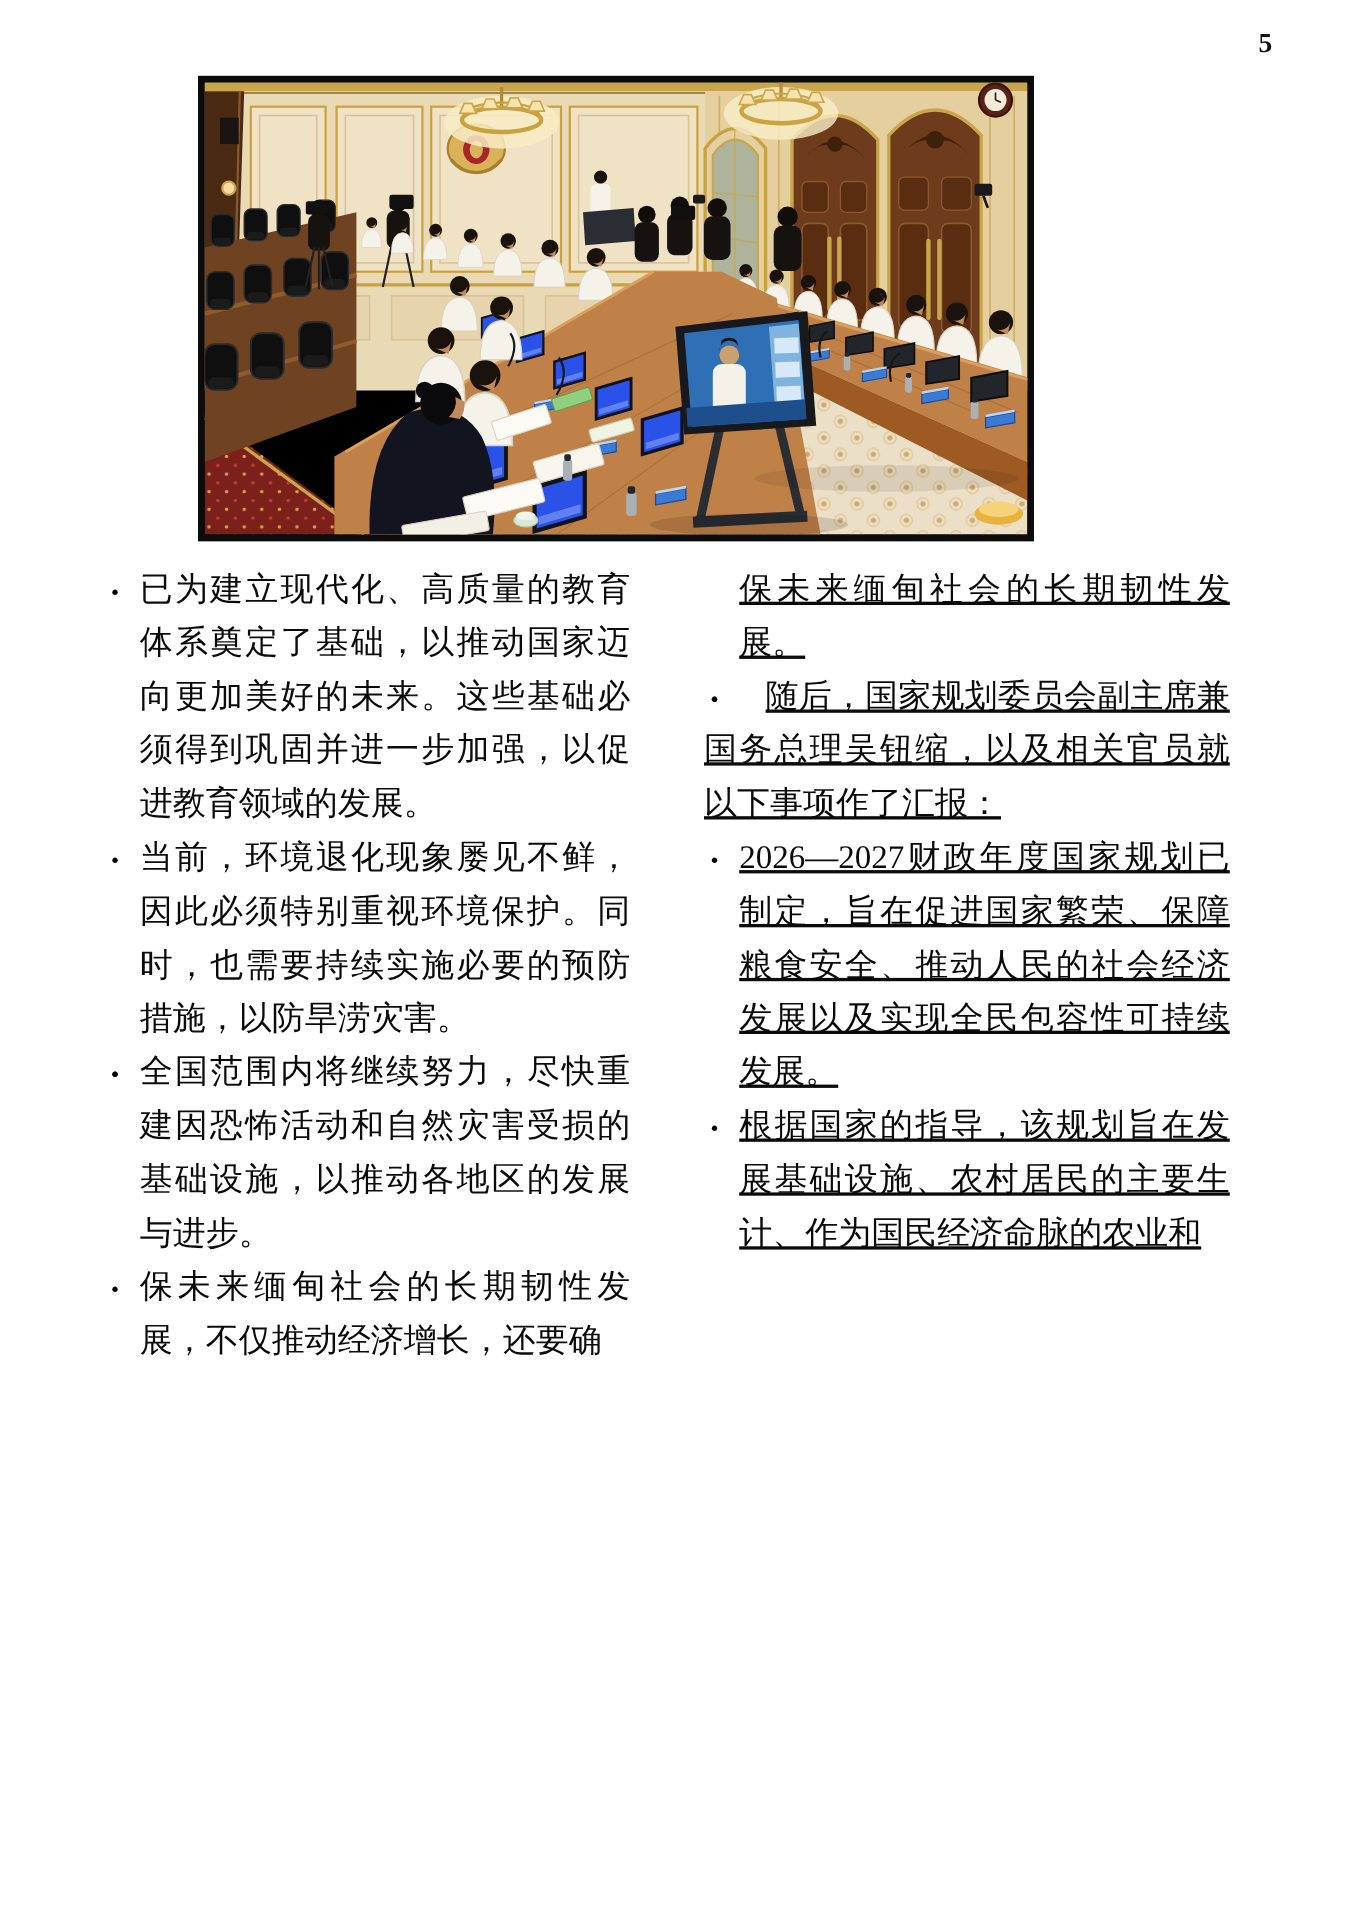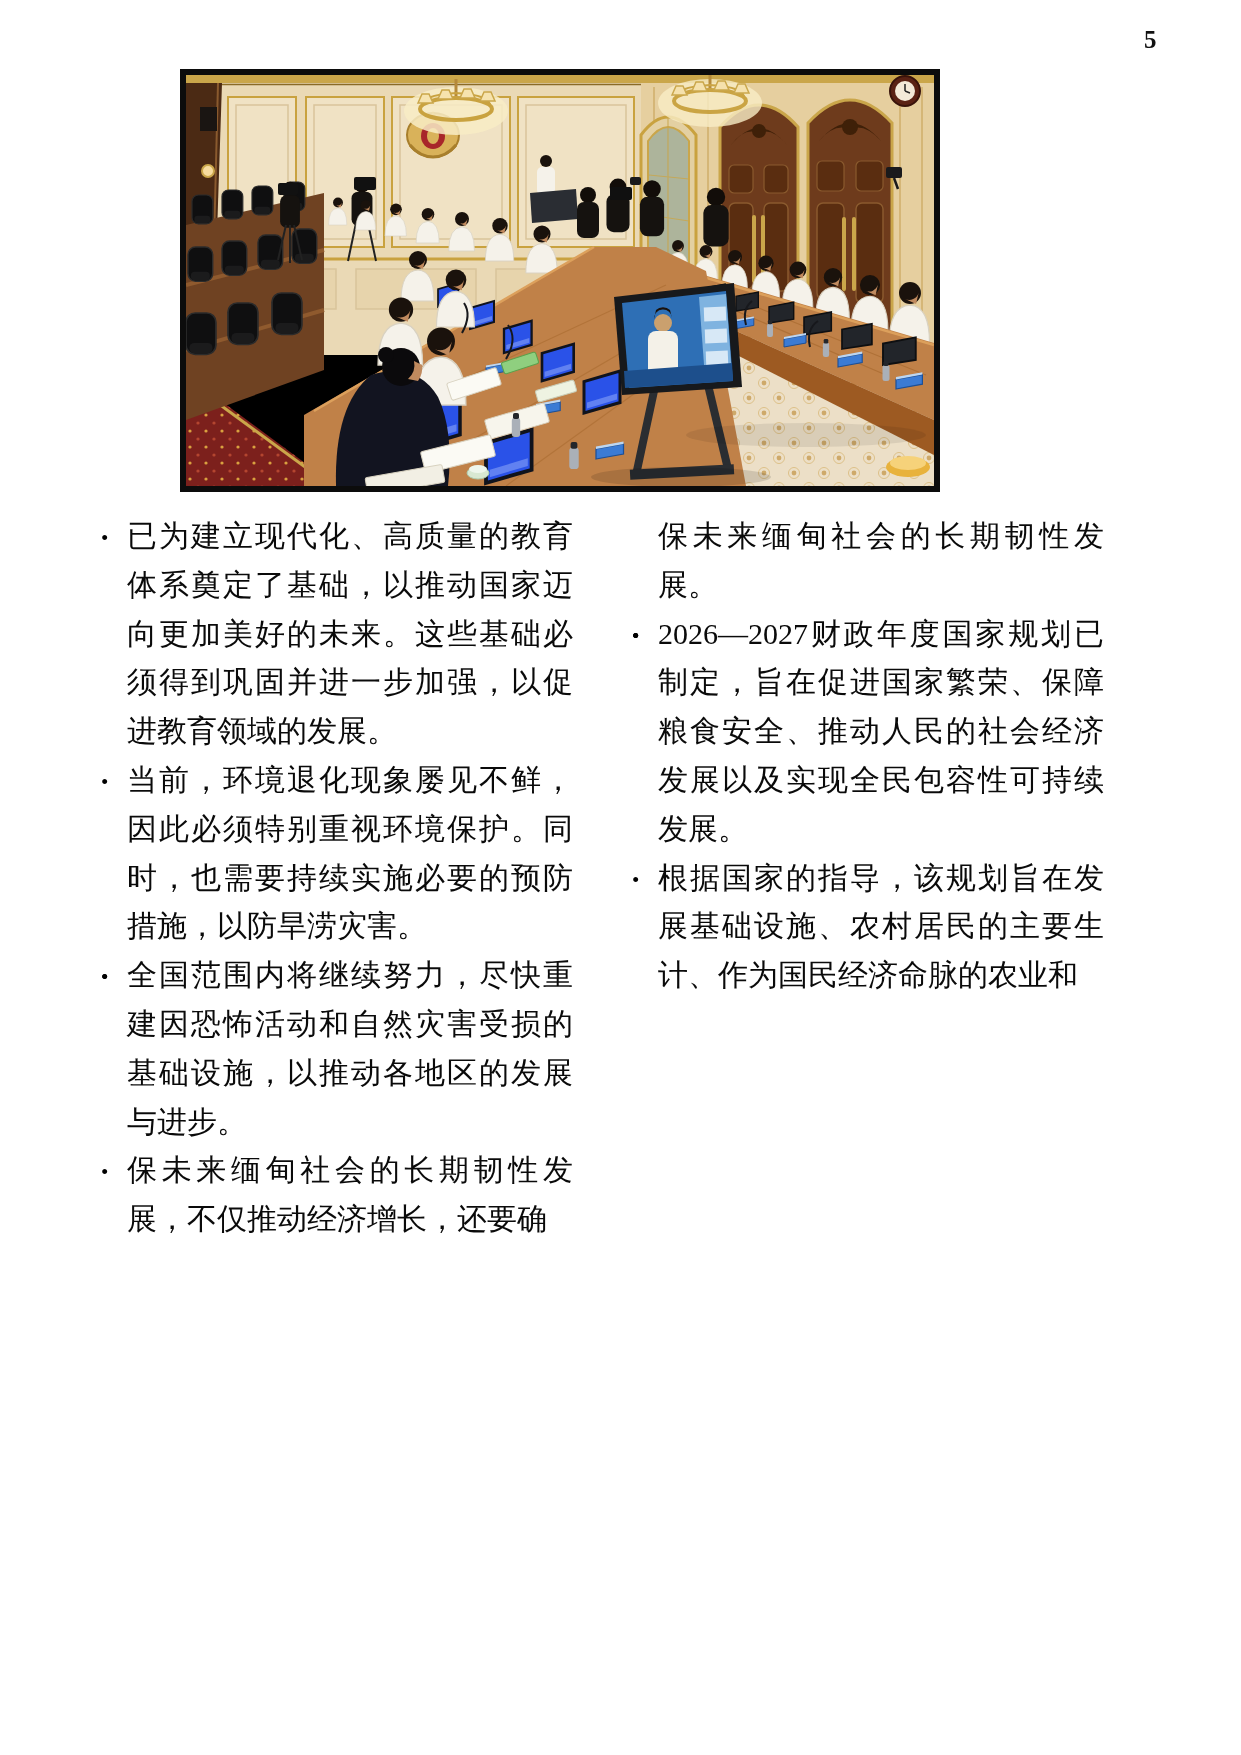--- a/index.html
+++ b/index.html
@@ -19,21 +19,21 @@
     width:748px;height:411px;
     border:6px solid #0c0c0c;background:#000;
   }
   .photo-frame svg{display:block;width:748px;height:411px;}
   .col{
     position:absolute;top:512px;width:478px;
     font-size:30px;line-height:48.8px;
     text-align:justify;text-justify:inter-character;
   }
   .col-left{left:95px;}
-  .col-right{left:626px;}
+  .col-right{left:640px;text-decoration:underline;}
   .para{position:relative;padding-left:32px;}
   .para .bullet{
     position:absolute;left:6px;top:2px;
     font-size:21px;color:#000;
   }
   .para.indent-para{padding-left:0;text-indent:56px;}
 </style>
 </head>
 <body>
 
@@ -381,15 +381,16 @@
     <div class="para bullet"><span class="bullet">•</span><span class="txt">已为建立现代化、高质量的教育体系奠定了基础，以推动国家迈向更加美好的未来。这些基础必须得到巩固并进一步加强，以促进教育领域的发展。</span></div>
     <div class="para bullet"><span class="bullet">•</span><span class="txt">当前，环境退化现象屡见不鲜，因此必须特别重视环境保护。同时，也需要持续实施必要的预防措施，以防旱涝灾害。</span></div>
     <div class="para bullet"><span class="bullet">•</span></div>
     <div class="para bullet"><span class="bullet">•</span><span class="txt">全国范围内将继续努力，尽快重建因恐怖活动和自然灾害受损的基础设施，以推动各地区的发展与进步。</span></div>
     <div class="para bullet"><span class="bullet">•</span><span class="txt">保未来缅甸社会的长期韧性发展，不仅推动经济增长，还要确</span></div>
   </div>
 <div class="col col-right" id="col-right">
     <div class="para continuation"><span class="txt">保未来缅甸社会的长期韧性发展。</span></div>
     <div class="para bullet"><span class="bullet">•</span></div>
     <div class="para bullet"><span class="bullet">•</span></div>
+    <div class="para indent-para"><span class="txt">随后，国家规划委员会副主席兼国务总理吴钮缩，以及相关官员就以下事项作了汇报：</span></div>
     <div class="para bullet"><span class="bullet">•</span><span class="txt">2026—2027财政年度国家规划已制定，旨在促进国家繁荣、保障粮食安全、推动人民的社会经济发展以及实现全民包容性可持续发展。</span></div>
     <div class="para bullet"><span class="bullet">•</span><span class="txt">根据国家的指导，该规划旨在发展基础设施、农村居民的主要生计、作为国民经济命脉的农业和</span></div>
   </div>
 
 </body></html>

